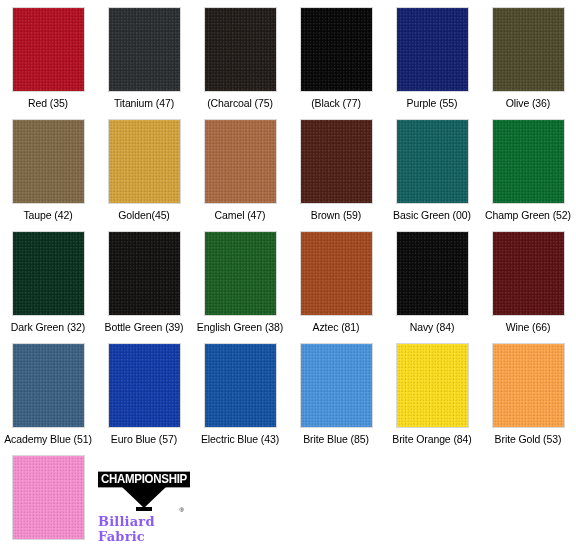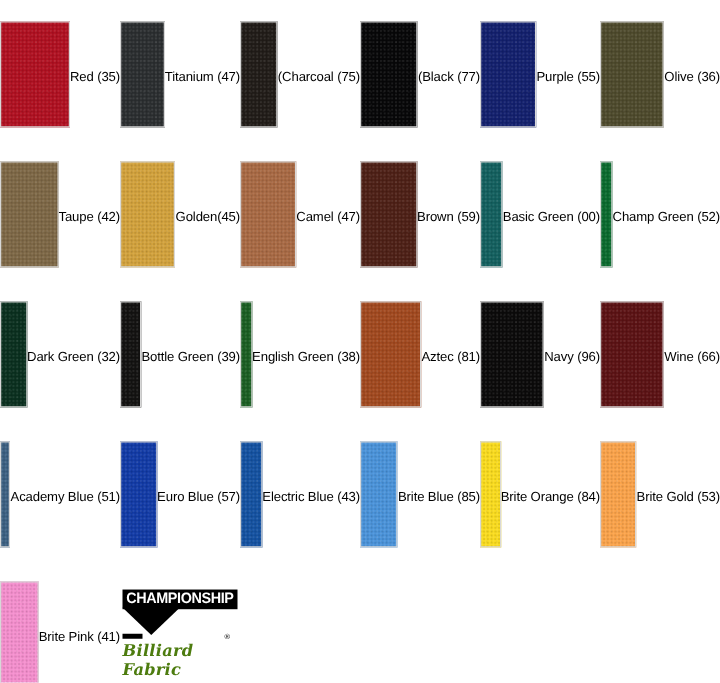--- a/index.html
+++ b/index.html
@@ -16,21 +16,21 @@
   #swatch-grid {
     display: grid;
     grid-template-columns: repeat(6, 96px);
     grid-template-rows: repeat(5, 112px);
     width: 576px;
     height: 560px;
     box-sizing: border-box;
   }
   .swatch-cell {
     display: flex;
-    flex-direction: row;
+    flex-direction: column;
     align-items: center;
     justify-content: flex-start;
     padding-top: 7px;
     box-sizing: border-box;
   }
   .swatch-chip {
     width: 73px;
     height: 85px;
     border: 1px solid #d8d8d8;
     box-sizing: border-box;
@@ -65,21 +65,21 @@
     align-items: center;
     justify-content: center;
     padding-top: 7px;
     box-sizing: border-box;
   }
   .logo {
     width: 92px;
     height: 74px;
     display: flex;
     flex-direction: column;
-    align-items: flex-start;
+    align-items: center;
     justify-content: center;
     position: relative;
   }
   .logo-banner {
     position: relative;
     background: #000000;
     color: #ffffff;
     font-family: "Liberation Sans", sans-serif;
     font-weight: bold;
     font-size: 11.5px;
@@ -106,24 +106,23 @@
   }
   .logo-reg {
     position: absolute;
     right: 6px;
     top: 36px;
     font-size: 6px;
     color: #000000;
   }
   .logo-script {
     font-family: "DejaVu Serif", serif;
-    font-style: italic;
     font-weight: bold;
     font-size: 13px;
-    color: #4d7c0f;
+    color: #8b5cf6;
     margin-top: 3px;
     letter-spacing: 0.2px;
   }
 </style>
 </head>
 <body>
 
 <div id="swatch-grid">
     <div class="swatch-cell">
       <div class="swatch-chip" style="background-color: rgb(177, 16, 33);"></div>
@@ -184,21 +183,21 @@
     <div class="swatch-cell">
       <div class="swatch-chip" style="background-color: rgb(27, 95, 35);"></div>
       <div class="swatch-label">English Green (38)</div>
     </div>
     <div class="swatch-cell">
       <div class="swatch-chip" style="background-color: rgb(162, 73, 31);"></div>
       <div class="swatch-label">Aztec (81)</div>
     </div>
     <div class="swatch-cell">
       <div class="swatch-chip" style="background-color: rgb(11, 10, 10);"></div>
-      <div class="swatch-label">Navy (96)</div>
+      <div class="swatch-label">Navy (84)</div>
     </div>
     <div class="swatch-cell">
       <div class="swatch-chip" style="background-color: rgb(92, 18, 20);"></div>
       <div class="swatch-label">Wine (66)</div>
     </div>
     <div class="swatch-cell">
       <div class="swatch-chip" style="background-color: rgb(60, 96, 130);"></div>
       <div class="swatch-label">Academy Blue (51)</div>
     </div>
     <div class="swatch-cell">

